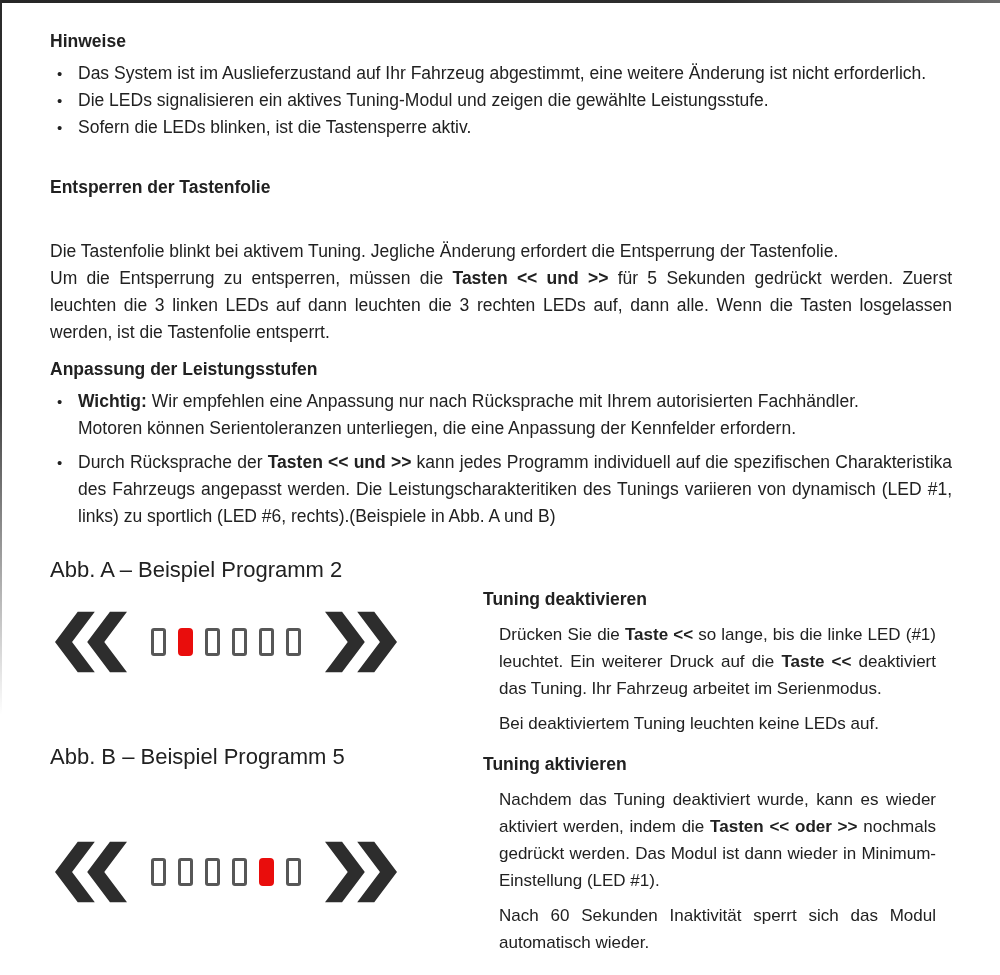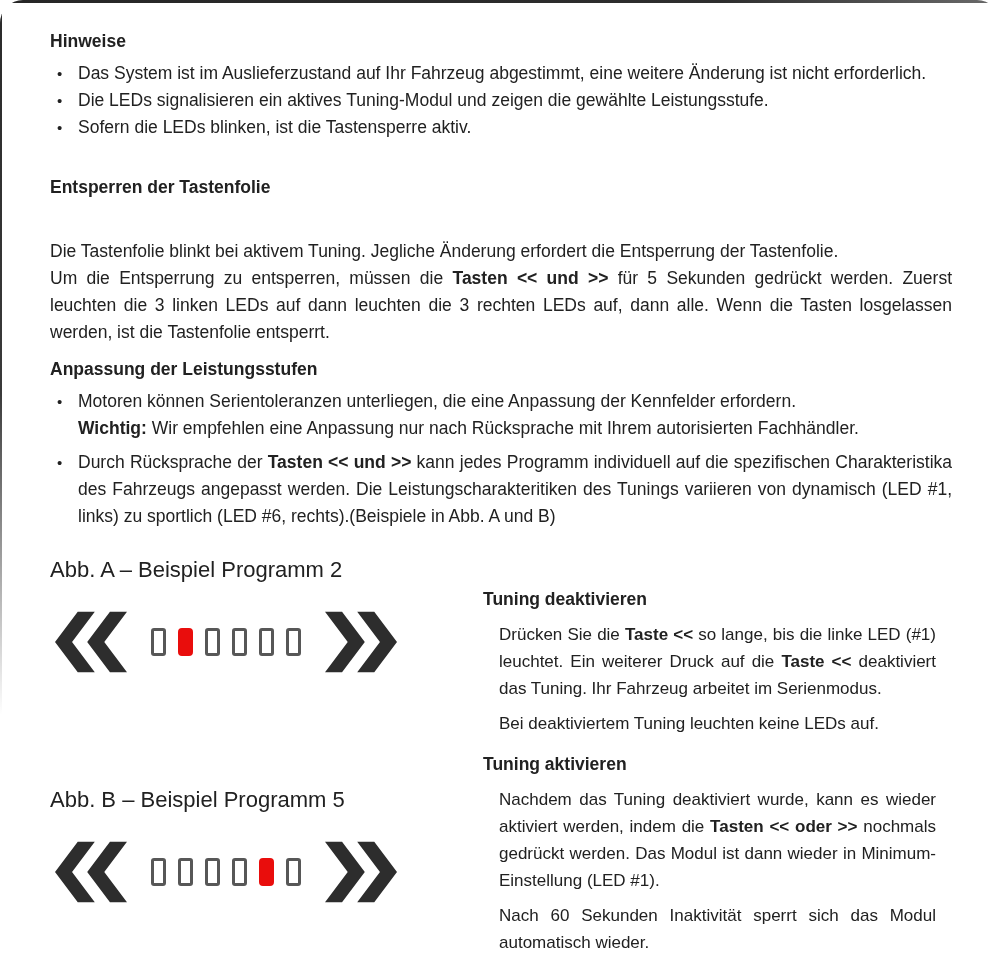--- a/index.html
+++ b/index.html
@@ -4,21 +4,20 @@
 <style>
   html,body{margin:0;padding:0;background:#fff;}
   .page{
     position:relative;
     width:1000px;height:975px;
     background:#ffffff;
     font-family:"Liberation Sans", sans-serif;
     font-size:17.5px;line-height:27px;
     color:#212121;
     overflow:hidden;
-    border-radius:23px;
   }
   .edge-top{position:absolute;top:0;left:0;width:1000px;height:3px;
     background:linear-gradient(to right,#262626 0%,#2e2e2e 72%,#6a6a6a 100%);}
   .edge-left{position:absolute;top:0;left:0;width:2px;height:715px;
     background:linear-gradient(to bottom,#2a2a2a 0%,#3a3a3a 55%,rgba(60,60,60,0) 100%);}
 
   h2,h3{font-size:17.5px;line-height:27px;font-weight:bold;margin:0;padding:0;}
   p{margin:0;padding:0;}
   .just{text-align:justify;}
   .b{font-weight:bold;}
@@ -31,21 +30,21 @@
   #sec-entsperren .body{margin-top:37px;}
 
   ul.bul{list-style:none;margin:5px 0 0;padding:0;}
   ul.bul li{position:relative;padding-left:28px;}
   ul.bul li + li{margin-top:0;}
   #sec-anpassung ul.bul li + li{margin-top:7px;}
   ul.bul li .mark{position:absolute;left:7px;top:0;font-size:15px;}
 
   .fig-label{position:absolute;left:50px;font-size:22px;line-height:27px;}
   #fig-a-label{top:556px;}
-  #fig-b-label{top:786px;}
+  #fig-b-label{top:743px;}
 
   .figure{position:absolute;left:55px;display:flex;align-items:center;gap:24px;}
   #fig-a{top:611px;}
   #fig-b{top:841px;}
   .chev{display:block;}
   .chev polygon{fill:#2d2d2d;}
   .chev.right{transform:scaleX(-1);}
   .led-row{display:flex;align-items:center;gap:12px;}
   .led{width:15px;height:28px;border:3px solid #575757;border-radius:3px;background:#ffffff;box-sizing:border-box;}
   .led.on{background:#e90d0c;border-color:#e90d0c;border-radius:4px;}
@@ -86,22 +85,22 @@
       <p><span>Die Tastenfolie blinkt bei aktivem Tuning. Jegliche Änderung erfordert die Entsperrung der Tastenfolie.</span></p>
       <p class="just"><span>Um die Entsperrung zu entsperren, müssen die </span><span class="b">Tasten &lt;&lt; und &gt;&gt;</span><span> für 5 Sekunden gedrückt werden. Zuerst leuchten die 3 linken LEDs auf dann leuchten die 3 rechten LEDs auf, dann alle. Wenn die Tasten losgelassen werden, ist die Tastenfolie entsperrt.</span></p>
     </div>
   </div>
 
   <div class="sec" id="sec-anpassung">
     <h2>Anpassung der Leistungsstufen</h2>
     <ul class="bul">
       <li>
         <span class="mark">•</span>
+        <p><span class="b">Wichtig:</span><span> Wir empfehlen eine Anpassung nur nach Rücksprache mit Ihrem autorisierten Fachhändler.</span></p>
         <p><span>Motoren können Serientoleranzen unterliegen, die eine Anpassung der Kennfelder erfordern.</span></p>
-        <p><span class="b">Wichtig:</span><span> Wir empfehlen eine Anpassung nur nach Rücksprache mit Ihrem autorisierten Fachhändler.</span></p>
       </li>
       <li class="just">
         <span class="mark">•</span>
         <span><span>Durch Rücksprache der </span><span class="b">Tasten &lt;&lt; und &gt;&gt;</span><span> kann jedes Programm individuell auf die spezifischen Charakteristika des Fahrzeugs angepasst werden. Die Leistungscharakteritiken des Tunings variieren von dynamisch (LED #1, links) zu sportlich (LED #6, rechts).(Beispiele in Abb. A und B)</span></span>
       </li>
     </ul>
   </div>
 
   <div class="fig-label" id="fig-a-label">Abb. A – Beispiel Programm 2</div>
   <div class="figure" id="fig-a">

